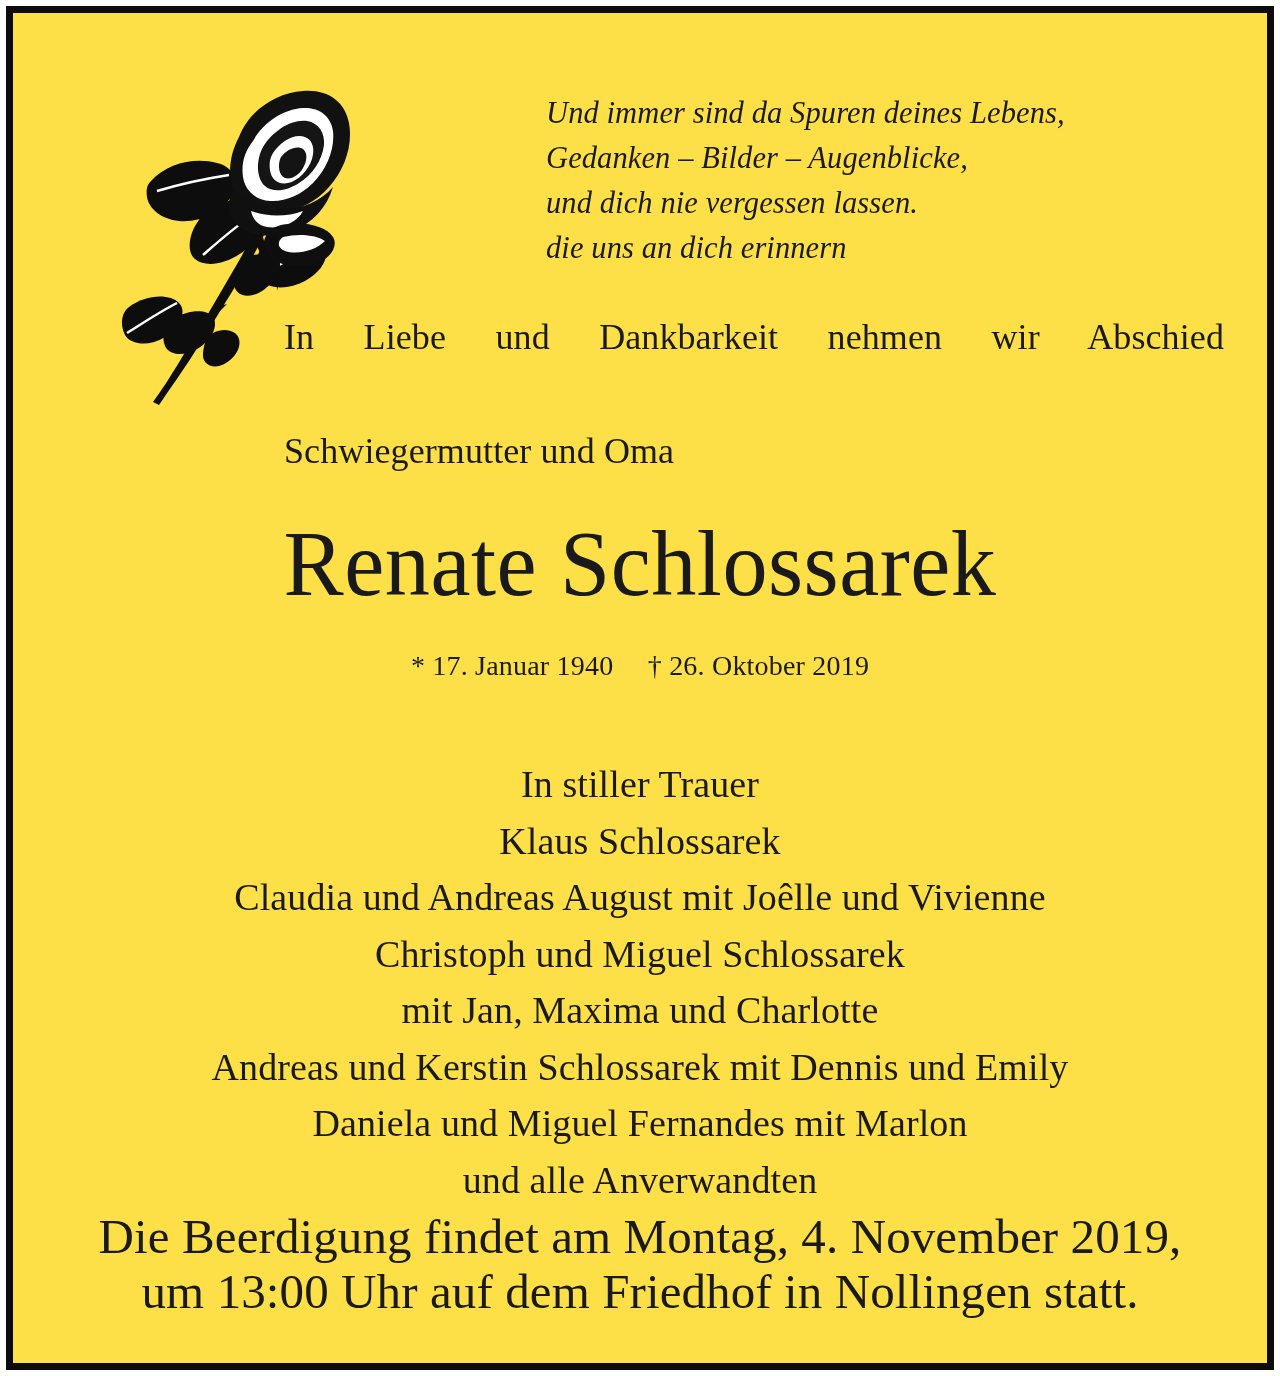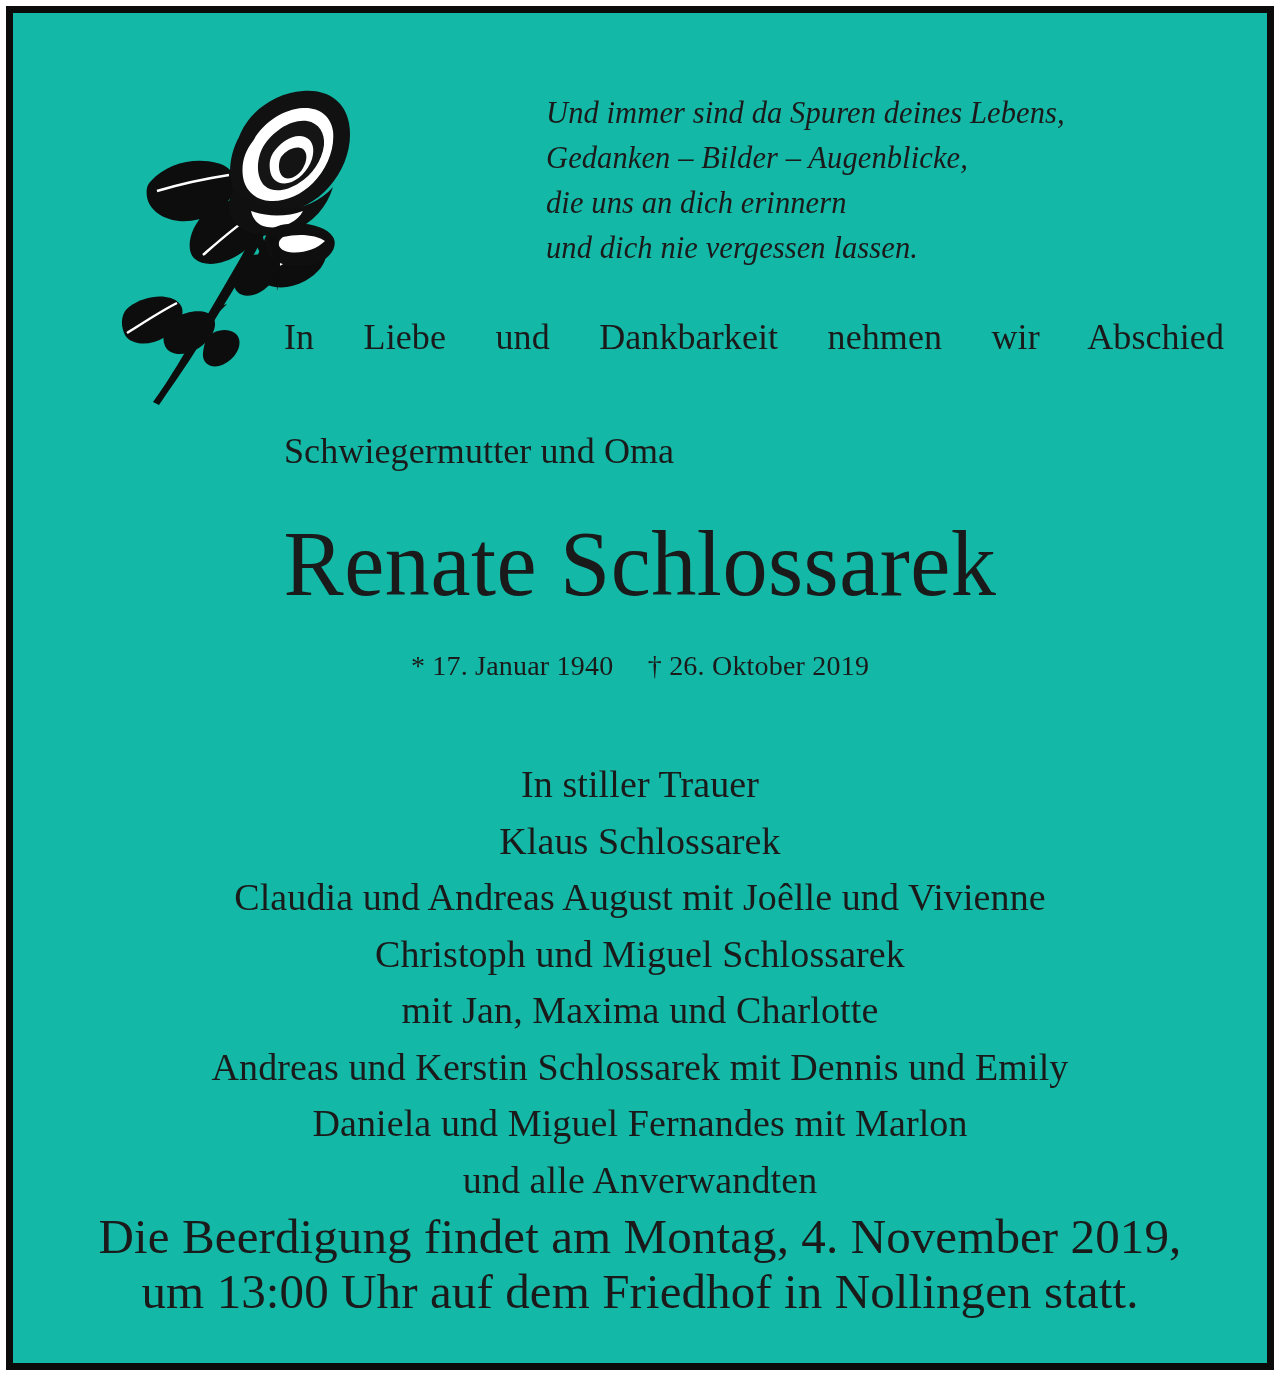--- a/index.html
+++ b/index.html
@@ -22,21 +22,21 @@
     width: 1280px;
     height: 1376px;
     padding: 6px;
     background: #ffffff;
   }
   .notice-frame {
     box-sizing: border-box;
     width: 100%;
     height: 100%;
     border: 7px solid #0b0b0b;
-    background: #14b8a6;
+    background: #fde047;
     position: relative;
   }
   .notice-inner {
     box-sizing: border-box;
     width: 100%;
     height: 100%;
     position: relative;
     padding: 0;
   }
 
@@ -222,22 +222,22 @@
 
             <path d="M140,156 C146,174 150,192 148,208 C146,194 140,178 132,164 Z"></path>
             <path d="M156,160 C160,180 160,200 156,216 C156,198 152,178 148,162 Z"></path>
           </g>
         </svg>
       </div>
 
       <div class="verse">
         <span class="vline">Und immer sind da Spuren deines Lebens,</span>
         <span class="vline">Gedanken – Bilder – Augenblicke,</span>
+        <span class="vline">und dich nie vergessen lassen.</span>
         <span class="vline">die uns an dich erinnern</span>
-        <span class="vline">und dich nie vergessen lassen.</span>
       </div>
 
       <div class="intro">
         <span class="ln">In Liebe und Dankbarkeit nehmen wir Abschied</span>
         <span class="ln last">Schwiegermutter und Oma</span>
       </div>
 
       <div class="name">Renate Schlossarek</div>
 
       <div class="dates">

